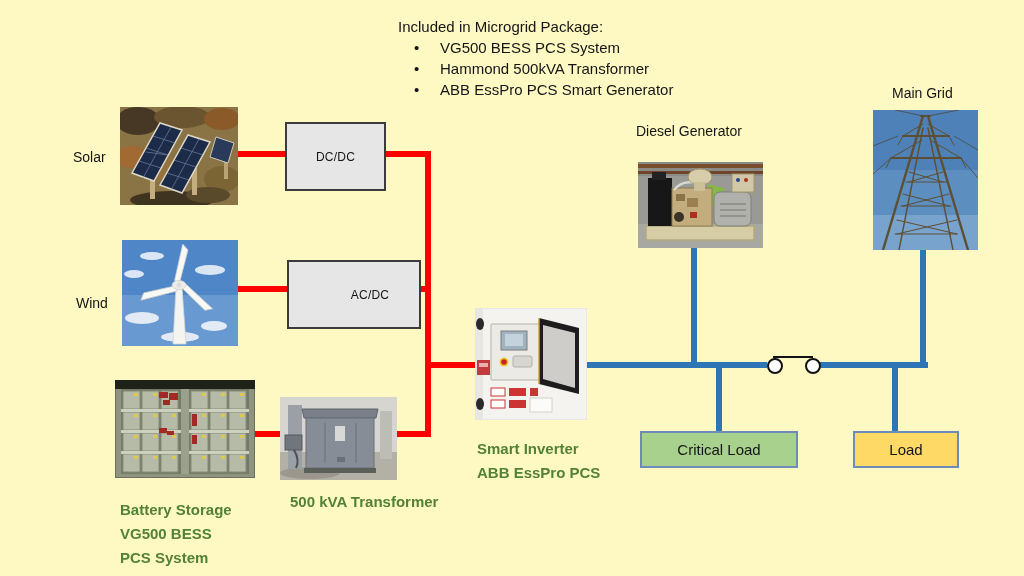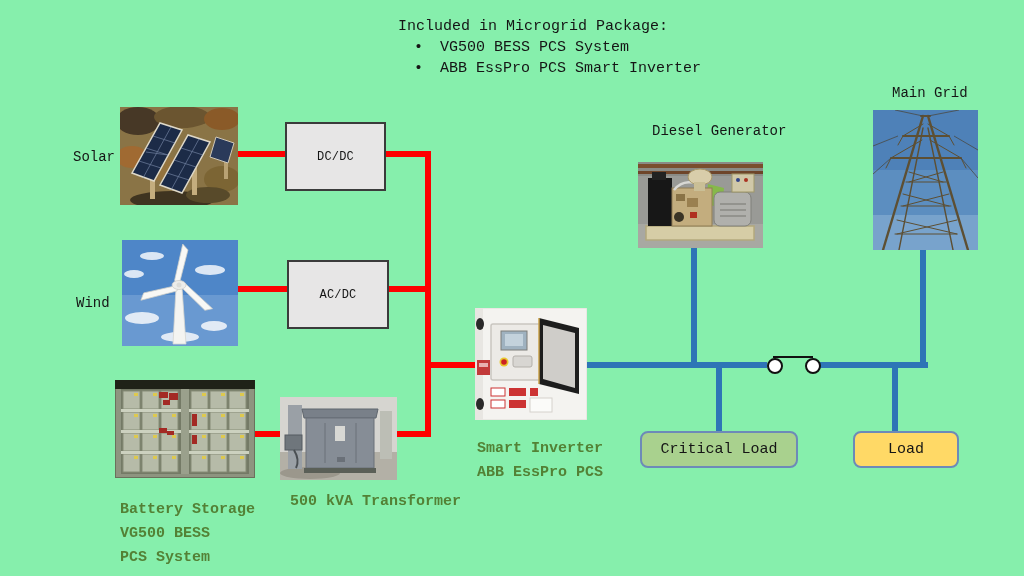--- a/index.html
+++ b/index.html
@@ -1,25 +1,25 @@
 <!DOCTYPE html>
 <html><head>
 <meta charset="utf-8">
 <style>
   html,body{margin:0;padding:0;background:#ffffff;}
-  .canvas{position:relative;width:1024px;height:576px;background:#86efac;
-          font-family:Liberation Mono, monospace;overflow:hidden;}
+  .canvas{position:relative;width:1024px;height:576px;background:#fef9c3;
+          font-family:Liberation Sans, sans-serif;overflow:hidden;}
   .img{position:absolute;z-index:2;display:block;}
   .line{position:absolute;z-index:1;}
   .red{background:#FE0000;}
   .blue{background:#2E75B6;}
   .conv{position:absolute;z-index:2;background:#E7E6E6;border:2px solid #3b3b3b;
         display:flex;align-items:center;justify-content:center;
         font-size:12px;color:#151515;letter-spacing:.2px;}
-  .loadbox{position:absolute;z-index:2;border:2px solid #6d8ab8;border-radius:8px;
+  .loadbox{position:absolute;z-index:2;border:2px solid #6d8ab8;border-radius:0;
         display:flex;align-items:center;justify-content:center;
         font-size:15px;color:#151515;}
   .critical{background:#A9D18E;}
   .load{background:#FFD966;}
   .greenlbl{position:absolute;color:#538135;font-weight:bold;font-size:15px;line-height:24px;z-index:2;}
   .plain{position:absolute;color:#151515;font-size:14px;z-index:2;white-space:nowrap;}
   .note{position:absolute;left:398px;top:16px;color:#151515;font-size:15px;line-height:21px;z-index:2;}
   .note-item{display:flex;}
   .note-item::before{content:"•";margin:0 0 0 16px;width:26px;flex:0 0 auto;}
   .sw-circle{position:absolute;z-index:3;width:12px;height:12px;border:2px solid #111;
@@ -30,27 +30,30 @@
 <body>
 
 <div class="canvas">
 
   <div class="note">
     <div>Included in Microgrid Package:</div>
     <div class="note-item">
         <span>VG500 BESS PCS System</span>
       </div>
     <div class="note-item">
-        <span>ABB EssPro PCS Smart Inverter</span>
+        <span>Hammond 500kVA Transformer</span>
+      </div>
+    <div class="note-item">
+        <span>ABB EssPro PCS Smart Generator</span>
       </div>
   </div>
 
   <div class="plain" style="left:73px;top:149px;">Solar</div>
   <div class="plain" style="left:76px;top:295px;">Wind</div>
-  <div class="plain" style="left:652px;top:123px;text-align:right;">Diesel Generator</div>
+  <div class="plain" style="left:636px;top:123px;text-align:right;">Diesel Generator</div>
   <div class="plain" style="left:892px;top:85px;">Main Grid</div>
 
   <div class="greenlbl" style="left:120px;top:486px;margin-top:12px;">
     <div>Battery Storage</div>
     <div>VG500 BESS</div>
     <div>PCS System</div>
   </div>
   <div class="greenlbl" style="left:290px;top:490px;">
     <div>500 kVA Transformer</div>
   </div>
@@ -75,21 +78,21 @@
   <div class="line blue" style="left:920px;top:250px;width:6px;height:115px;"></div>
   <div class="line blue" style="left:892px;top:365px;width:6px;height:66px;"></div>
 
   <div class="sw-bar" style="left:773px;top:356px;width:40px;"></div>
   <div class="sw-circle" style="left:767px;top:358px;"></div>
   <div class="sw-circle" style="left:805px;top:358px;"></div>
 
   <div class="conv" style="left:285px;top:122px;width:97px;height:65px;">
     <span>DC/DC</span>
   </div>
-  <div class="conv" style="left:287px;top:260px;width:98px;height:65px;">
+  <div class="conv" style="left:287px;top:260px;width:98px;height:65px;padding-left:32px;">
     <span>AC/DC</span>
   </div>
 
   <div class="loadbox critical" style="left:640px;top:431px;width:154px;height:33px;">
     <span>Critical Load</span>
   </div>
   <div class="loadbox load" style="left:853px;top:431px;width:102px;height:33px;">
     <span>Load</span>
   </div>
 

